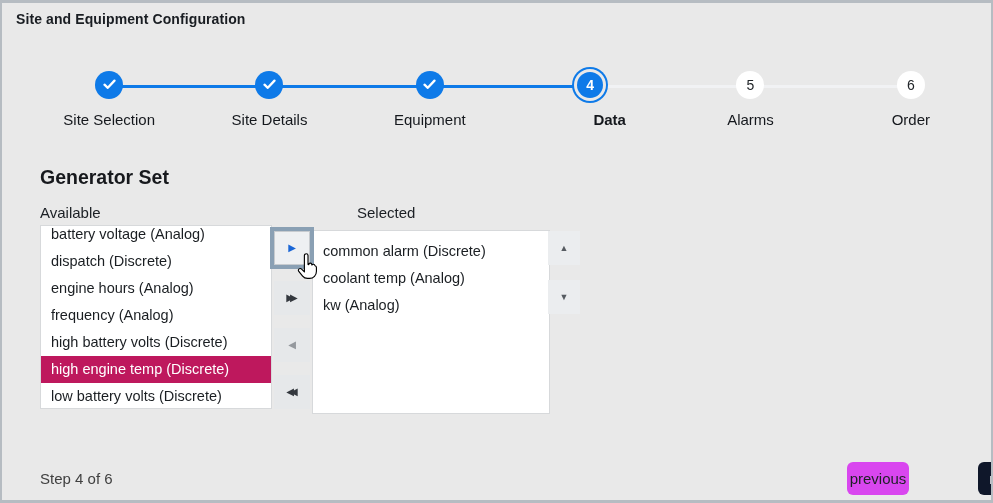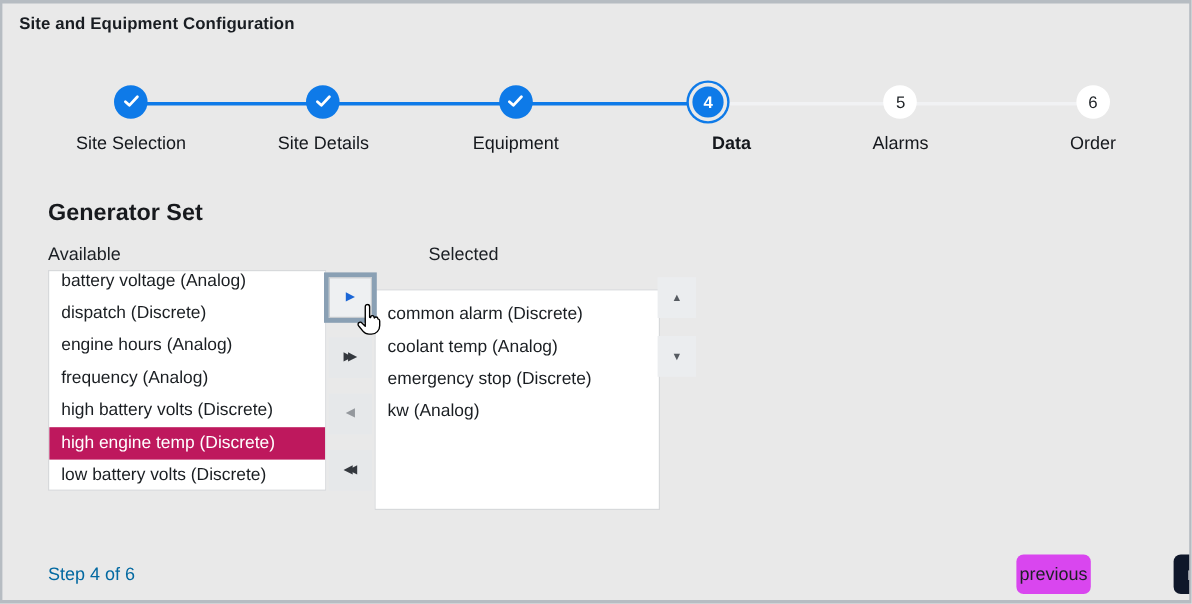--- a/index.html
+++ b/index.html
@@ -38,21 +38,21 @@
   .check-icon svg { display:block; }
 
   
   .section-title { left:38px; top:163px; font-size:19.5px; font-weight:bold; color:#17191d; }
   .col-label { top:201px; font-size:15px; color:#1b1f24; }
   .lbl-available { left:38px; }
   .lbl-selected { left:310px;margin-left:45px; }
 
   .listbox { background:#ffffff; border:1px solid #d7d9db; overflow:hidden; }
   .list-available { left:38px; top:222px; width:232px; height:184px; }
-  .list-selected  { left:310px; top:238px; width:238px; height:184px; }
+  .list-selected  { left:310px; top:227px; width:238px; height:184px; }
   .list-available .scroll { margin-top:-5px; }
   .list-selected  .scroll { margin-top:7px; }
   .list-item {
     height:27px; line-height:27px; padding-left:10px;
     font-size:14.5px; color:#1a1e22; white-space:nowrap; cursor:default;
   }
   .list-item.selected { background:#be185d; color:#ffffff; }
 
   
   .sqbtn {
@@ -65,21 +65,21 @@
     box-shadow:0 0 0 4px #8aa0b4;
   }
   .updown { left:546px; width:32px; height:34px; background:#ebedef; }
   .glyph { font-size:10px; color:#34383e; line-height:1; }
   .glyph.dbl { letter-spacing:-4px; padding-right:4px; }
   .glyph.blue { color:#1a66d6; }
   .glyph.dim { color:#94989d; }
   .glyph.small { font-size:9px; color:#565b61; }
 
   
-  .footer-status { left:38px; top:467px; font-size:15px; color:#0369a1; }
+  .footer-status { left:38px; top:467px; font-size:15px; color:#404040; }
   .btn {
     position:absolute; height:33px; border:none; border-radius:6px;
     font-family:"Liberation Sans", sans-serif; font-size:15px; cursor:pointer;
     display:flex; align-items:center; justify-content:center;
   }
   .btn-previous { left:845px; top:459px; width:62px; background:#d946ef; color:#1d2125; }
   .btn-next { left:976px; top:459px; width:51px; background:#0f172a; color:#ffffff; }
 
   .cursor { left:295px; top:250px; width:21px; height:27px; z-index:9; pointer-events:none; }
 </style>
@@ -164,21 +164,20 @@
       <div class="list-item">high battery volts (Discrete)</div>
       <div class="list-item selected">high engine temp (Discrete)</div>
       <div class="list-item">low battery volts (Discrete)</div>
     </div>
   </div>
 
   <div class="abs listbox list-selected">
     <div class="scroll">
       <div class="list-item">common alarm (Discrete)</div>
       <div class="list-item">coolant temp (Analog)</div>
-      <div class="list-item">emergency stop (Discrete)</div>
       <div class="list-item">kw (Analog)</div>
     </div>
   </div>
 
   <button class="sqbtn xfer focused" style="top:228px;">
     <span class="glyph blue">▶</span>
   </button>
   <button class="sqbtn xfer" style="top:278px;">
     <span class="glyph dbl">▶▶</span>
   </button>

